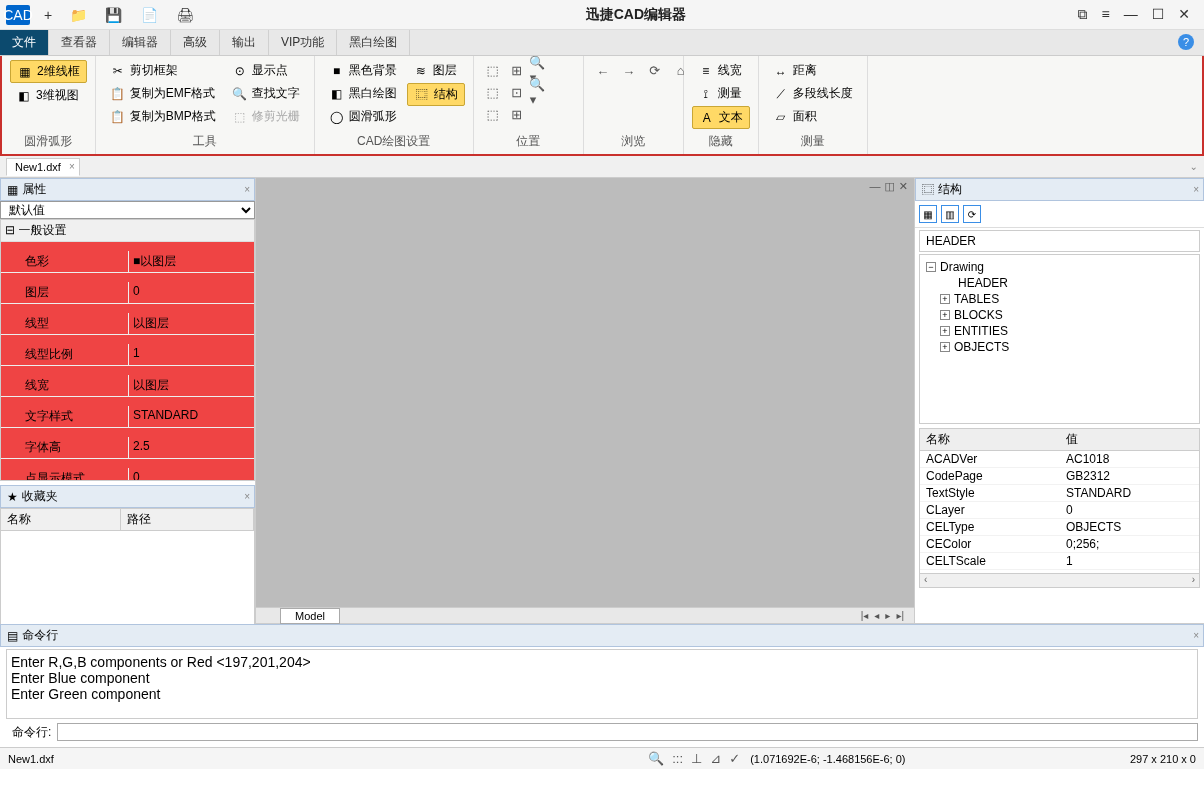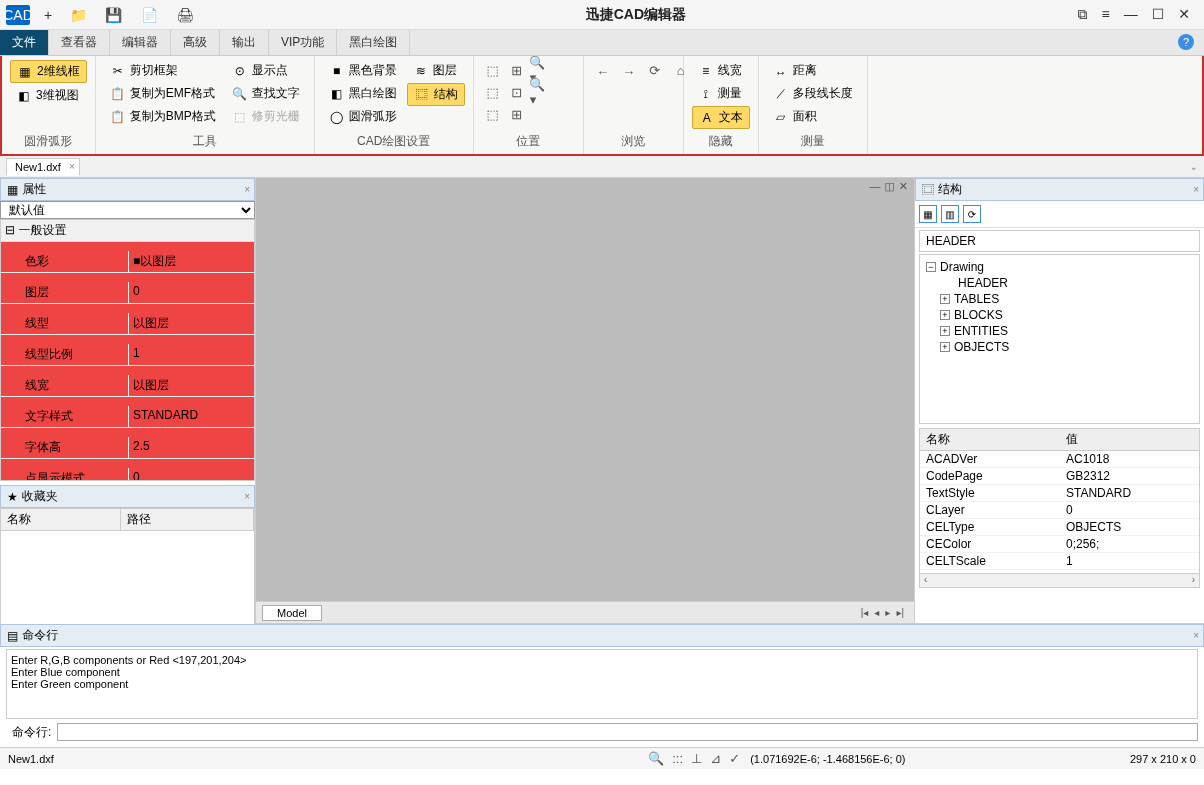--- a/index.html
+++ b/index.html
@@ -46,21 +46,21 @@
 .proptable .row .k { width: 128px; padding: 2px 4px 2px 24px; border-right: 1px solid #eee; }
 .proptable .row .v { flex: 1; padding: 2px 4px; }
 .favhead { margin-top: 4px; }
 .favtable .hdr { display: flex; background: #f0f0f0; border: 1px solid #ccc; }
 .favtable .hdr div { padding: 2px 6px; border-right: 1px solid #ccc; }
 .favtable .body { height: 116px; background: #fff; border: 1px solid #ccc; border-top: none; }
 
 .canvaswrap { flex: 1; display: flex; flex-direction: column; background: #bcbcbc; position: relative; }
 .canvastools { position: absolute; top: 2px; right: 6px; display: flex; gap: 4px; font-size: 11px; color: #555; }
 .canvas { flex: 1; background: #bcbcbc; }
-.canvastabs { height: 22px; background: #e8e8e8; display: flex; align-items: center; border-top: 1px solid #ccc; padding-left: 6px; position: relative; }
+.canvastabs { height: 16px; background: #e8e8e8; display: flex; align-items: center; border-top: 1px solid #ccc; padding-left: 24px; position: relative; }
 .canvastabs .mt { background: #fff; border: 1px solid #aaa; padding: 1px 14px; font-size: 11px; }
 .canvastabs .arrows { position: absolute; right: 10px; display: flex; gap: 6px; font-size: 10px; color: #555; }
 
 .rightpane { width: 290px; border-left: 1px solid #ccc; display: flex; flex-direction: column; background: #fff; }
 .rtools { padding: 4px; display: flex; gap: 4px; border-bottom: 1px solid #ddd; }
 .rtools span { width: 18px; height: 18px; border: 1px solid #3a8ee6; display: inline-flex; align-items: center; justify-content: center; font-size: 10px; cursor: pointer; }
 .rheader { border: 1px solid #ccc; padding: 3px 6px; margin: 2px 4px; background: #fff; }
 .tree { flex: 0 0 170px; border: 1px solid #ccc; margin: 0 4px; padding: 4px 6px; overflow: auto; font-size: 12px; }
 .tree .node { padding: 1px 0; display: flex; align-items: center; gap: 4px; }
 .tree .lvl1 { padding-left: 14px; }
@@ -70,21 +70,21 @@
 .kvtable .hdr { display: flex; background: #eee; border-bottom: 1px solid #ccc; }
 .kvtable .hdr div { padding: 2px 6px; }
 .kvtable .body { height: 122px; overflow-y: scroll; }
 .kvtable .row { display: flex; border-bottom: 1px solid #f2f2f2; }
 .kvtable .k { width: 140px; padding: 1px 6px; }
 .kvtable .v { flex: 1; padding: 1px 6px; }
 .kvtable .sb { height: 14px; background: #f0f0f0; display: flex; justify-content: space-between; padding: 0 4px; font-size: 10px; color: #666; border-top: 1px solid #ccc; }
 .filterbox { margin: 2px 4px; border: 1px solid #ccc; padding: 2px 4px; color: #888; font-size: 12px; }
 
 .cmdpanel { border-top: 1px solid #ccc; }
-.cmdlog { height: 70px; border: 1px solid #ccc; margin: 2px 6px; padding: 4px; font-size: 11px; background: #fff; overflow: auto; }
+.cmdlog { height: 70px; border: 1px solid #ccc; margin: 2px 6px; padding: 4px; font-size: 14px; background: #fff; overflow: auto; }
 .cmdinput { display: flex; align-items: center; padding: 2px 6px 6px 12px; gap: 6px; }
 .cmdinput input { flex: 1; border: 1px solid #aaa; height: 18px; padding-left: 4px; }
 
 .statusbar { height: 22px; border-top: 1px solid #ccc; background: #f5f5f5; display: flex; align-items: center; font-size: 11px; padding: 0 8px; }
 .statusbar .sfile { width: 640px; }
 .statusbar .sicons { display: flex; gap: 8px; font-size: 13px; color: #555; }
 .statusbar .scoord { margin-left: 10px; flex: 1; }
 .statusbar .sdim { width: 90px; text-align: right; }
 </style>
 </head>

